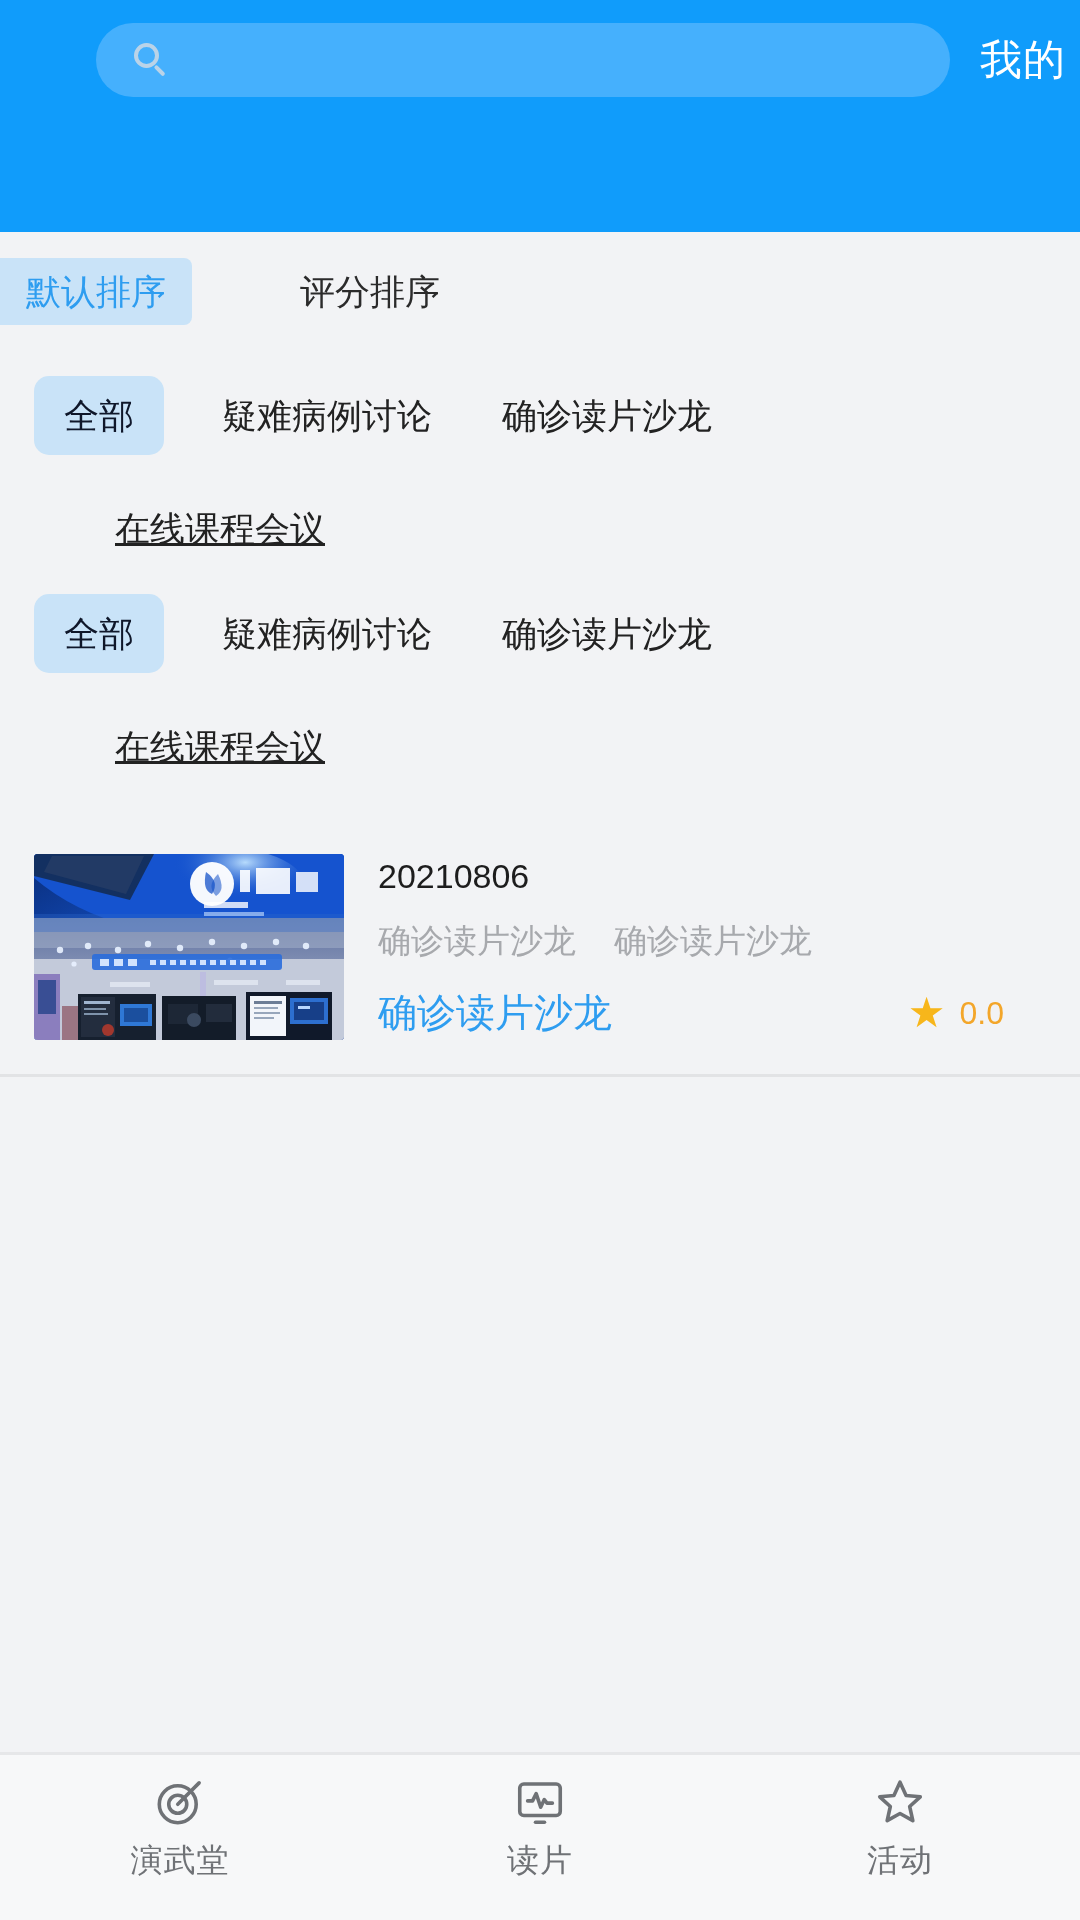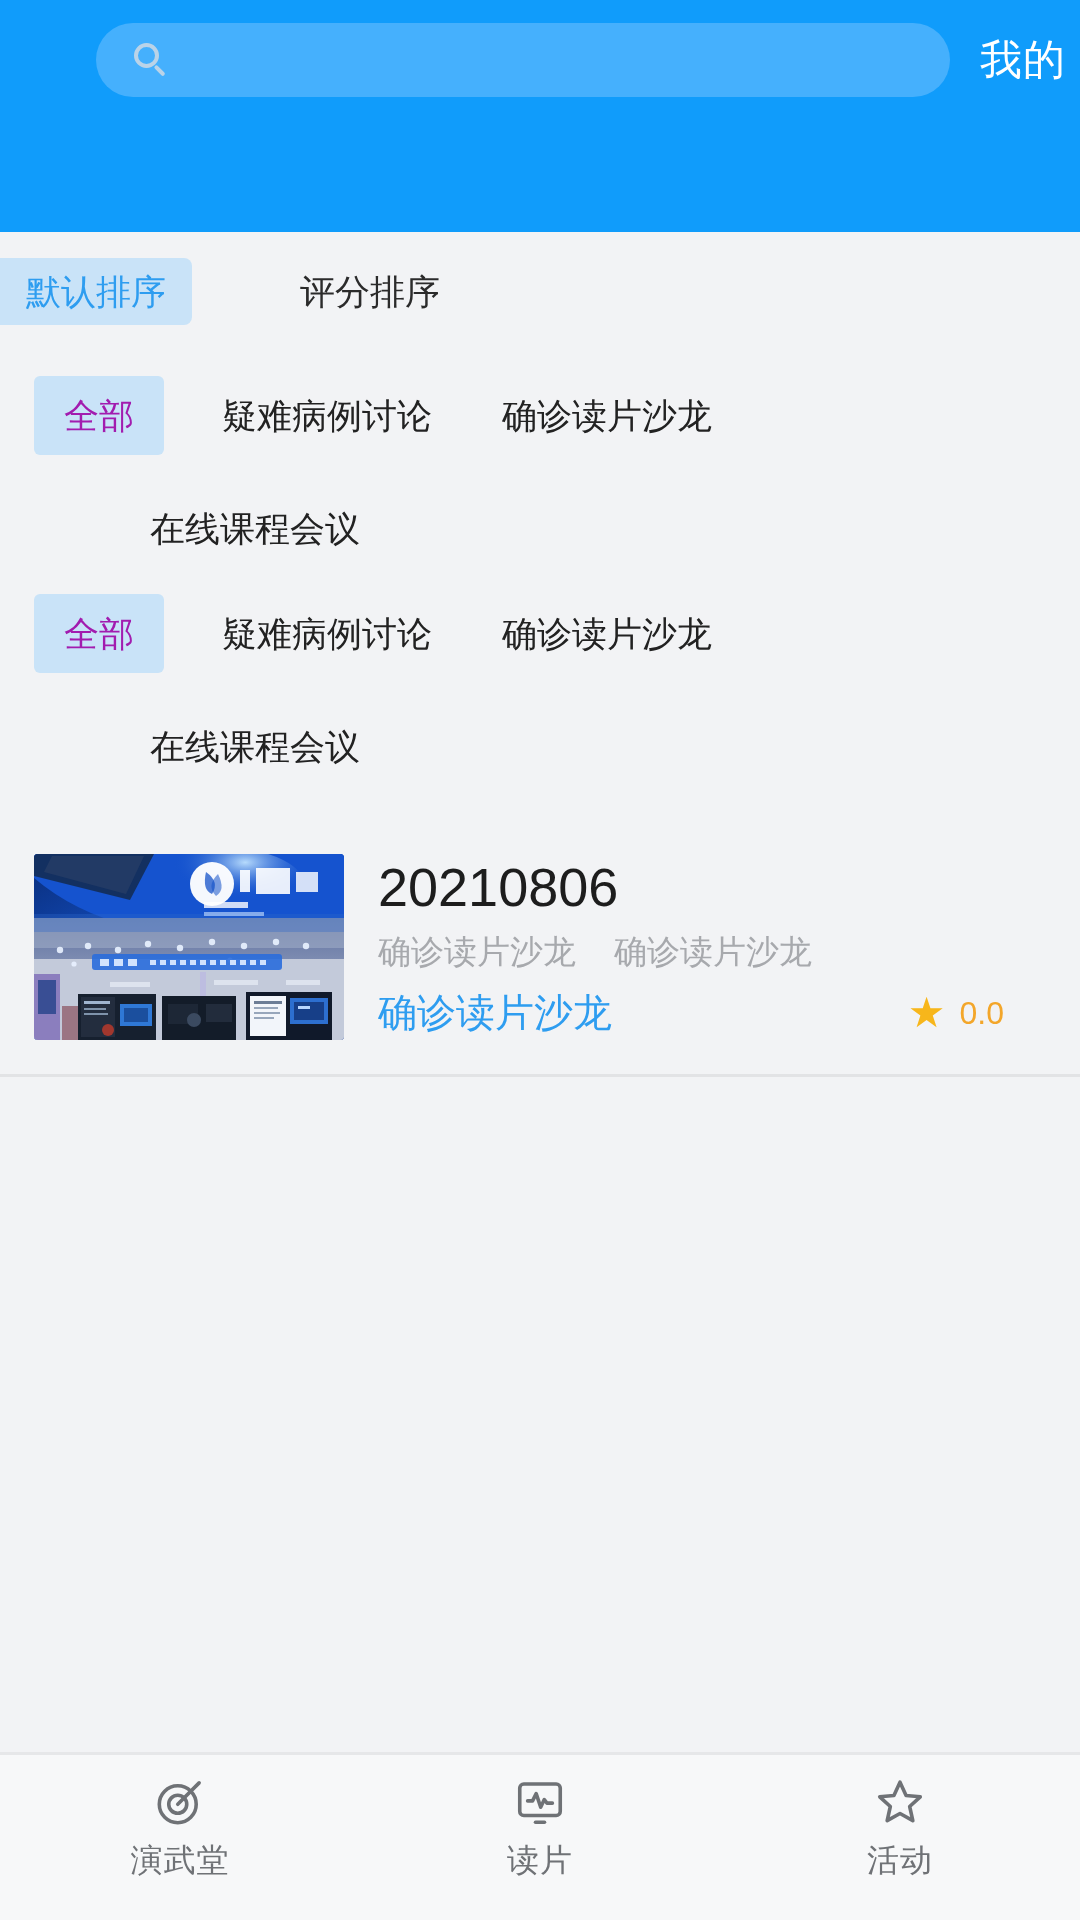--- a/index.html
+++ b/index.html
@@ -159,34 +159,35 @@
     margin-top: 26px;
     row-gap: 34px;
   }
   .filter-group .fchip {
     font-size: 35px;
     line-height: 1;
     white-space: nowrap;
   }
   .filter-group .fchip.sel {
     background: #c9e3f8;
-    color: #a21caf;
+    color: #0f172a;
     padding: 22px 30px;
-    border-radius: 6px;
+    border-radius: 15px;
     margin-right: 58px;
   }
   .filter-group .fchip.plain {
     color: #222222;
     padding: 22px 0;
     margin-right: 70px;
   }
   .filter-group .fchip.newline {
     flex-basis: 100%;
-    margin-left: 116px;
+    margin-left: 81px;
     margin-right: 0;
+    text-decoration: underline;
   }
 
   
   .card {
     display: flex;
     padding: 36px 34px 34px 34px;
     background: #f2f3f5;
     margin-top: 32px;
     border-bottom: 3px solid #e2e3e5;
   }
@@ -203,21 +204,21 @@
 
   .card-info {
     flex: 1;
     padding-left: 34px;
     display: flex;
     flex-direction: column;
     justify-content: space-between;
     min-width: 0;
   }
   .card-title {
-    font-size: 54px;
+    font-size: 34px;
     color: #1d1d1d;
     line-height: 1.1;
     padding-top: 4px;
   }
   .card-meta {
     display: flex;
     gap: 38px;
     margin-top: 12px;
   }
   .card-meta span {

